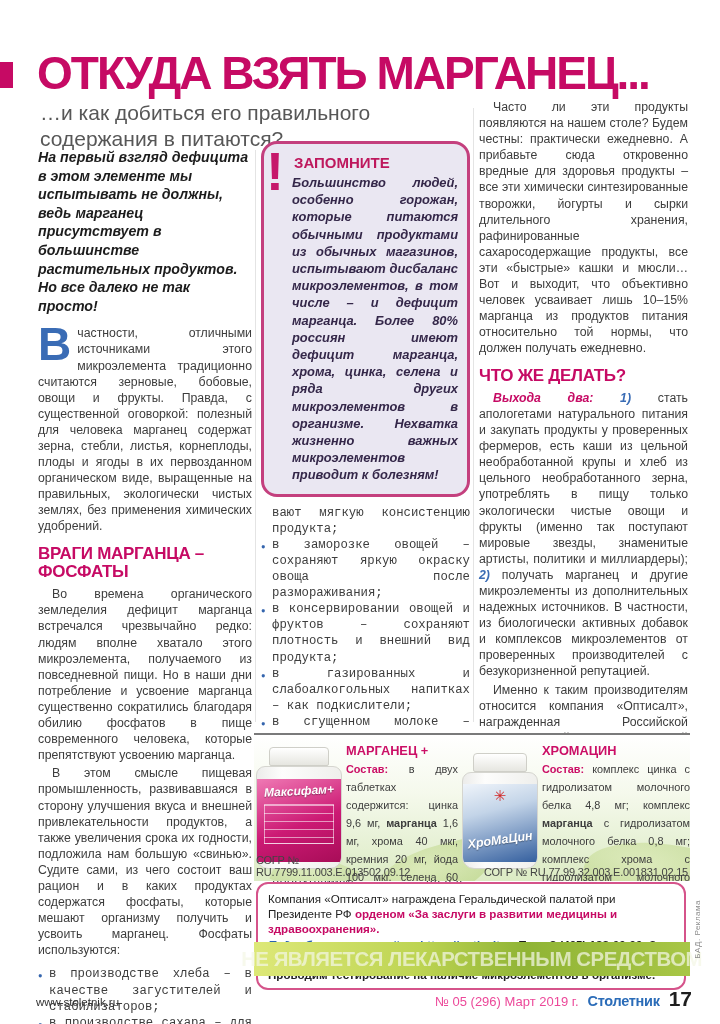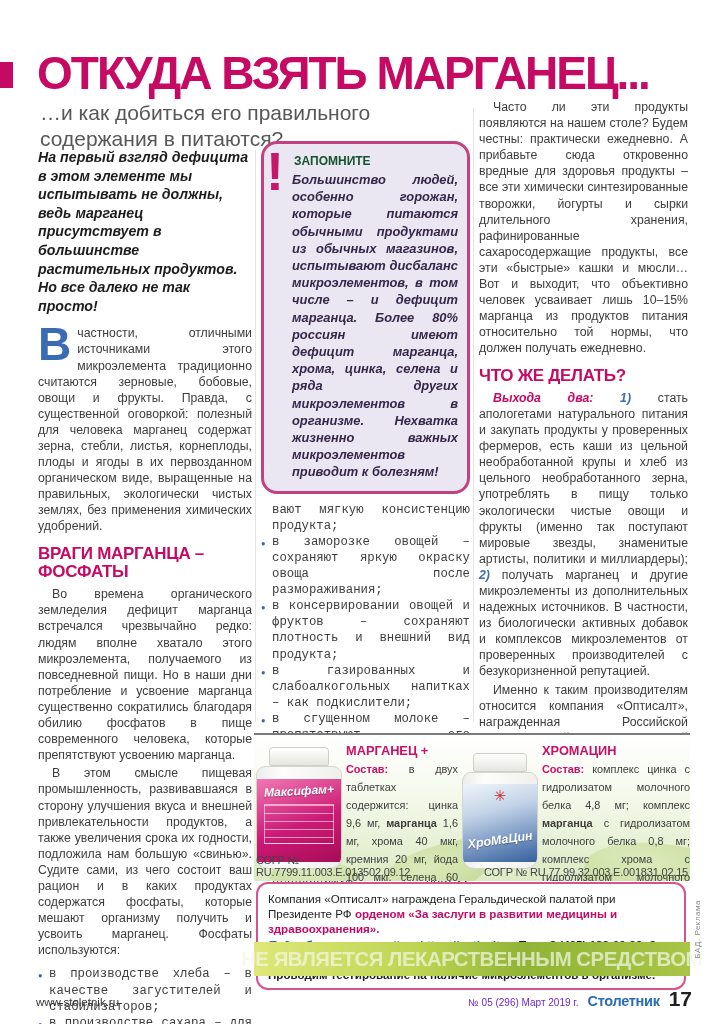--- a/index.html
+++ b/index.html
@@ -26,21 +26,21 @@
   .heading{margin:10px 0 5px 0;font-size:17px;line-height:1.08;font-weight:800;color:#c60a64;letter-spacing:-0.3px;}
 
   ul.bullets{margin:8px 0 0 0;padding:0;list-style:none;font-family:Liberation Mono, monospace;}
   ul.bullets li{position:relative;padding-left:11px;font-size:12.3px;line-height:16.1px;text-align:justify;margin:0;}
   ul.bullets li::before{content:"●";position:absolute;left:0;top:2px;font-size:7.5px;color:#3465ad;}
   ul.bullets li.nomark::before{content:"";}
 
   .remember{position:relative;border:3px solid #c4407e;border-radius:16px;background:#eae7f2;
             padding:8px 9px 10px 28px;min-height:208px;}
   .bang{position:absolute;left:2px;top:0px;font-size:54px;font-weight:800;color:#c6186b;line-height:1;}
-  .r-title{font-size:12px;font-weight:800;color:#14532d;margin:2px 0 3px 2px;}
+  .r-title{font-size:15px;font-weight:800;color:#be185d;margin:2px 0 3px 2px;}
   .r-text{font-size:12.9px;line-height:17.2px;font-weight:700;font-style:italic;color:#342749;text-align:justify;}
   .cont-list{margin-top:10px;}
 
   .lead-magenta{color:#c60a64;font-weight:800;font-style:italic;}
   .num-blue{color:#3a6cb5;font-weight:800;font-style:italic;}
 
   .products{position:absolute;left:254px;top:733px;width:436px;height:146px;border-top:2px solid #7a7a7a;
             background:linear-gradient(180deg,#ffffff 0%,#f5f9ec 40%,#dcebc4 100%);overflow:hidden;}
   .leaf{position:absolute;border-radius:60% 0 60% 0;opacity:.55;background:radial-gradient(ellipse at 40% 40%,#d9e8ae,#a9c86a);}
   .leaf.l1{left:120px;bottom:-18px;width:120px;height:52px;transform:rotate(-14deg);}
@@ -87,21 +87,21 @@
          display:flex;align-items:center;justify-content:center;}
   .strip span{font-size:21px;font-weight:800;color:#f4f7e6;opacity:.72;white-space:nowrap;
               transform:scaleX(.97);letter-spacing:-0.5px;}
   .vnote{position:absolute;left:693px;top:900px;writing-mode:vertical-rl;transform:rotate(180deg);
          font-size:8px;color:#8a8a8a;letter-spacing:0.5px;}
 
   .footer{position:absolute;left:36px;right:28px;top:987px;display:flex;justify-content:space-between;
           align-items:baseline;}
   .f-site{font-size:11.5px;color:#333;}
   .f-right{display:flex;align-items:baseline;gap:9px;}
-  .f-issue{font-size:10px;color:#6d28d9;}
+  .f-issue{font-size:13px;color:#ec4899;}
   .f-brand{color:#2b6cb8;font-weight:800;font-size:14.5px;letter-spacing:-0.3px;}
   .f-page{font-size:21px;color:#1e1e1e;font-weight:600;}
 </style>
 </head>
 <body>
 
 <div class="page">
   <div class="edge-tab"></div>
 
   <h1 class="title">ОТКУДА ВЗЯТЬ МАРГАНЕЦ...</h1>

